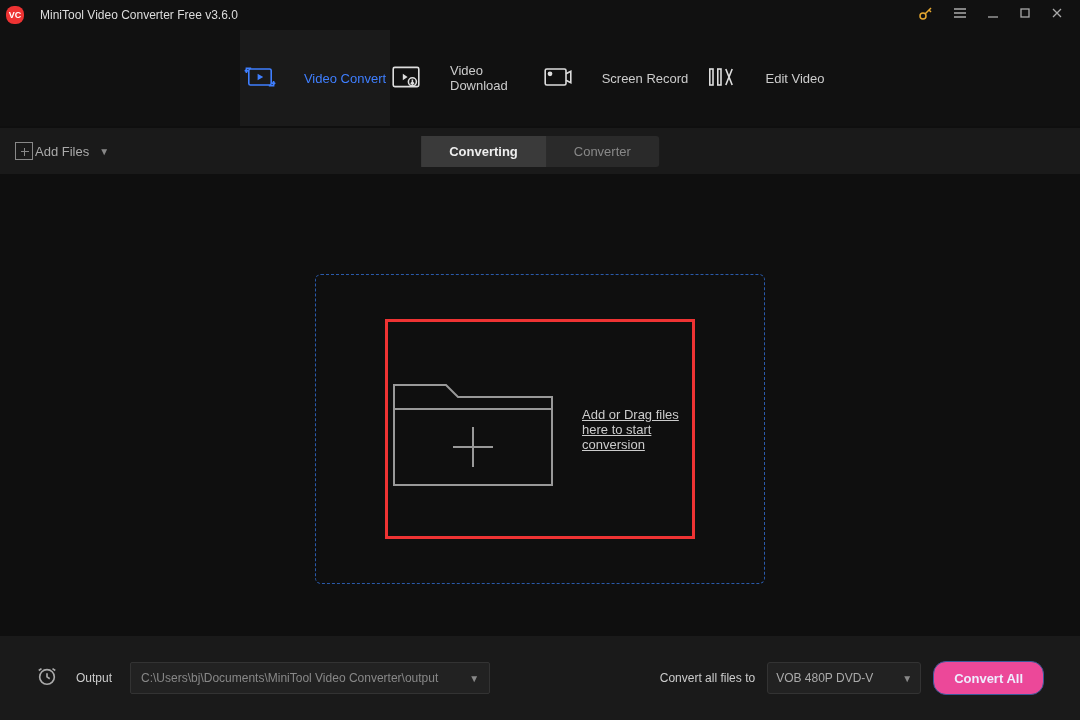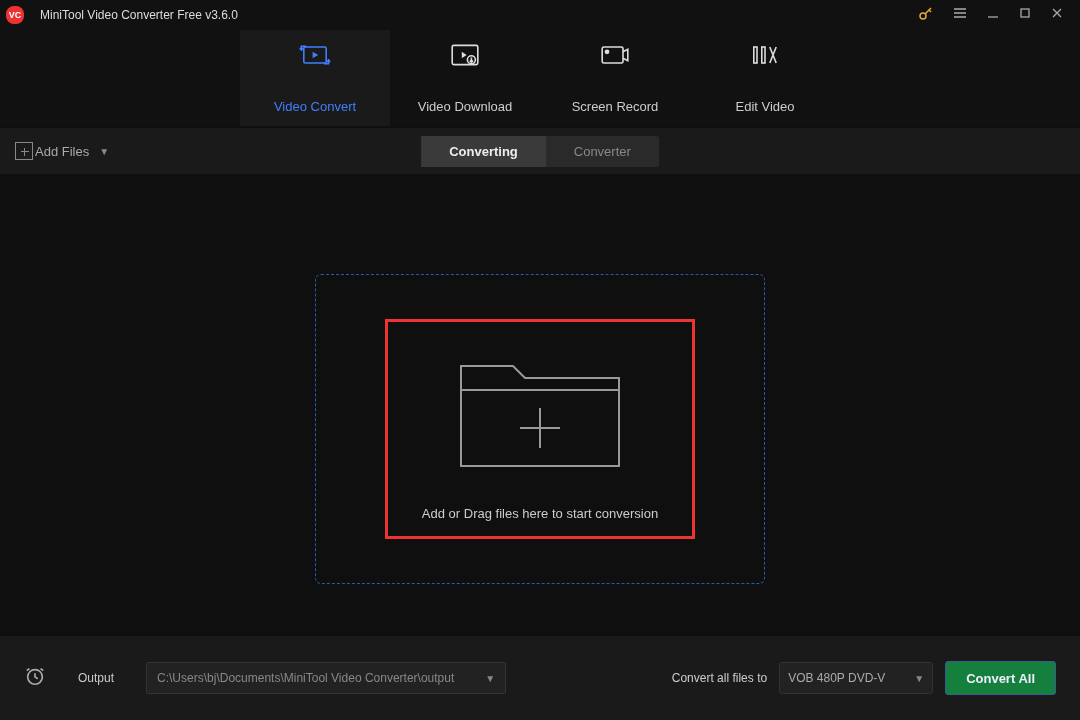--- a/index.html
+++ b/index.html
@@ -8,54 +8,54 @@
 
 .titlebar { height: 30px; display: flex; align-items: center; padding: 0 6px; background: #111; }
 .app-icon { width: 18px; height: 18px; background: #e33; border-radius: 8px; margin-right: 8px; display: flex; align-items: center; justify-content: center; color: #fff; font-size: 9px; font-weight: bold; }
 .title-text { font-size: 12px; color: #ddd; flex: 1; margin-left: 8px; }
 .titlebar-right { display: flex; align-items: center; gap: 18px; padding-right: 10px; }
 .titlebar-right svg { cursor: pointer; }
 .key-icon { color: #e6a830; }
 
 
 .navtabs { display: flex; justify-content: center; gap: 0; height: 96px; background: #111; }
-.nav-item { width: 150px; display: flex; flex-direction: column; align-items: center; justify-content: center; gap: 28px; font-size: 13px; color: #ccc; cursor: pointer; }
+.nav-item { width: 150px; display: flex; flex-direction: row; align-items: center; justify-content: center; gap: 28px; font-size: 13px; color: #ccc; cursor: pointer; }
 .nav-item.active { background: #1a1a1a; color: #3f7fff; }
 .nav-item svg { width: 32px; height: 26px; }
 .nav-item.active svg { color: #3f7fff; }
 .nav-item:not(.active) svg { color: #ddd; }
 
 
 .toolbar { height: 46px; background: #1a1a1a; display: flex; align-items: center; position: relative; margin-top: 2px;}
 .addfiles { display: flex; align-items: center; gap: 2px; padding: 0 15px; color: #aaa; font-size: 13px; cursor: pointer; }
 .addfiles .add-icon { width: 18px; height: 18px; border: 1px solid #888; position: relative; }
 .addfiles .add-icon::before, .addfiles .add-icon::after { content:''; position:absolute; background:#888; }
 .addfiles .add-icon::before { width:8px; height:1px; top:8px; left:5px; }
 .addfiles .add-icon::after { width:1px; height:8px; top:5px; left:8px; }
 .chev { color:#888; font-size:10px; margin-left:8px;}
 .seg-wrap { position:absolute; left:50%; transform:translateX(-50%); display:flex; background:#2a2a2a; border-radius:3px; }
 .seg { padding: 8px 28px; font-size: 13px; color:#888; cursor:pointer; }
 .seg.active { background:#3a3a3a; color:#eee; font-weight:600; }
 
 
 .main-area { height: 510px; display:flex; align-items:center; justify-content:center; }
 .dashed-box { width: 450px; height: 310px; border: 1px dashed #2a5aaa; border-radius: 6px; display:flex; align-items:center; justify-content:center; }
-.red-box { width: 310px; height: 220px; border: 3px solid #e33; display:flex; flex-direction:column; align-items:center; justify-content:center; gap:24px; cursor:pointer; }
+.red-box { width: 310px; height: 220px; border: 3px solid #e33; display:flex; flex-direction:row; align-items:center; justify-content:center; gap:24px; cursor:pointer;text-decoration:underline; }
 .folder-icon svg { color:#999; }
 .drop-text { color:#ccc; font-size:13px; }
 
 
-.bottombar { position:absolute; left:0; right:0; bottom:0; height: 84px; background:#1a1a1a; display:flex; align-items:center; padding: 0 24px; gap: 32px; }
+.bottombar { position:absolute; left:0; right:0; bottom:0; height: 84px; background:#1a1a1a; display:flex; align-items:center; padding: 0 36px; gap: 18px; }
 .clock { color:#aaa; }
 .output-label { color:#ccc; font-size:12px; }
 .path-box { width: 360px; height:32px; background:#222; border:1px solid #333; border-radius:2px; display:flex; align-items:center; padding:0 10px; font-size:12px; color:#888; justify-content:space-between; cursor:pointer;}
 .bottom-right { margin-left:auto; display:flex; align-items:center; gap:12px; }
 .convert-to-label { font-size:12px; color:#ccc; }
 .format-box { width:154px; height:32px; background:#222; border:1px solid #333; border-radius:3px; display:flex; align-items:center; padding:0 8px; font-size:12px; color:#aaa; justify-content:space-between; cursor:pointer; white-space:nowrap; overflow:hidden;}
-.convert-btn { height:34px; padding:0 20px; background:#15803d; color:#eef; border:1px solid #3a5a9a; border-radius:3px; font-size:13px; cursor:pointer; font-weight:600;}
+.convert-btn { height:34px; padding:0 20px; background:#ec4899; color:#eef; border:1px solid #3a5a9a; border-radius:13px; font-size:13px; cursor:pointer; font-weight:600;}
 </style>
 </head>
 <body>
 
 <div class="titlebar">
   <div class="app-icon">VC</div>
   <div class="title-text">MiniTool Video Converter Free v3.6.0</div>
   <div class="titlebar-right">
     <span class="key-icon">
       <svg width="16" height="16" viewBox="0 0 16 16" fill="none" stroke="currentColor" stroke-width="1.5">

